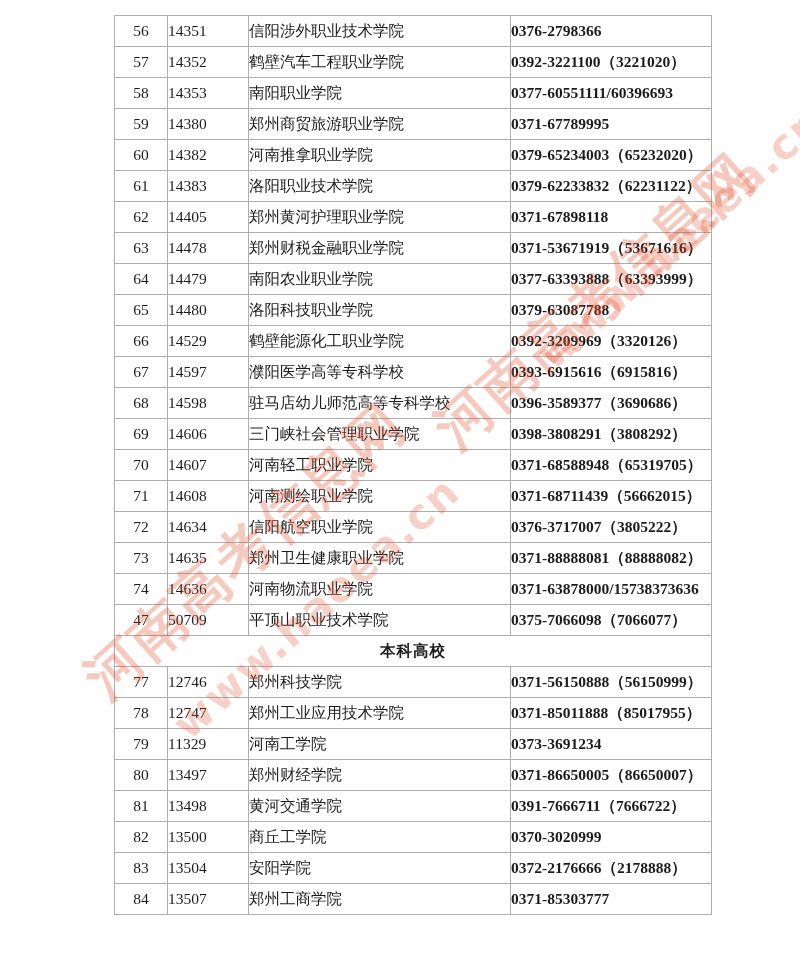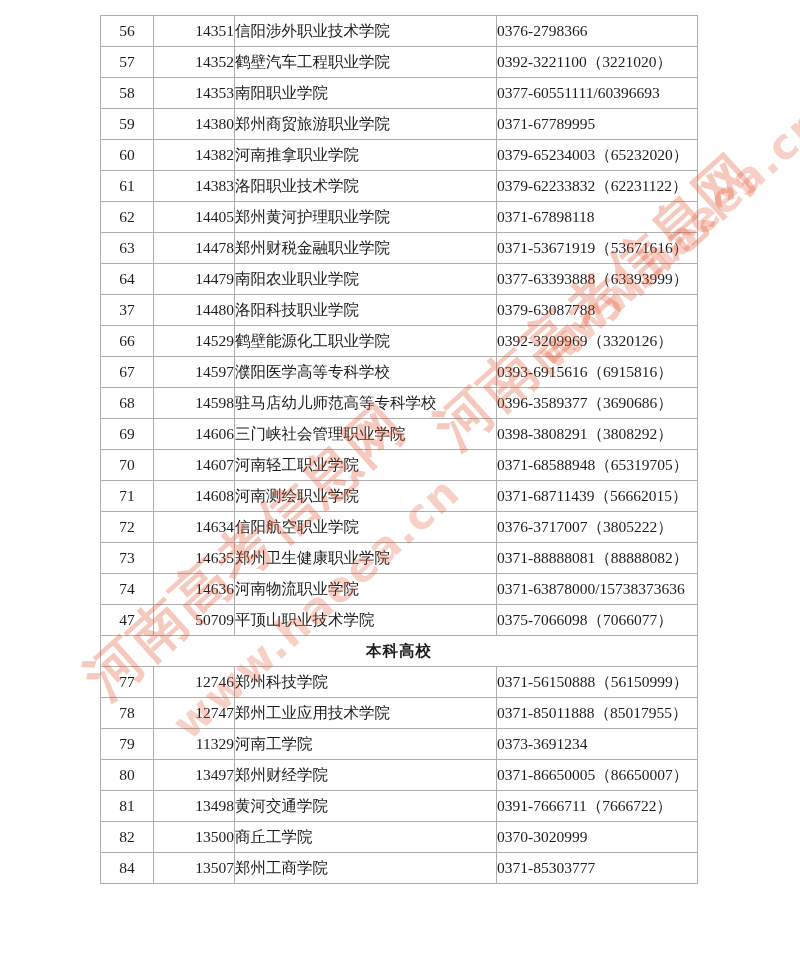--- a/index.html
+++ b/index.html
@@ -47,44 +47,44 @@
     opacity: 0.26;
   }
   #wm-a { left: 120px; top: 640px; }
   #wm-b { left: 196px; top: 700px; }
   #wm-c { left: 470px; top: 390px; }
   #wm-d { left: 560px; top: 330px; }
 
   
   #table-wrap {
     position: absolute;
-    left: 100px;
+    left: 114px;
     top: 15px;
     width: 595px;
     z-index: 1;
   }
   table#school-table {
     border-collapse: collapse;
     width: 595px;
     table-layout: fixed;
   }
   table#school-table td {
     border: 1px solid #aeaeae;
     height: 30px;
     padding: 0 0 0 0;
     font-size: 15.5px;
     color: #1c1c1c;
     line-height: 30px;
     vertical-align: middle;
     background: transparent;
   }
   td.col-idx   { width: 52px;  text-align: center; }
-  td.col-code  { width: 80px;  text-align: right; }
+  td.col-code  { width: 80px;  text-align: left; }
   td.col-name  { width: 261px; text-align: left; padding-left: 11px; }
-  td.col-phone { width: 200px; text-align: left; padding-left: 11px; }
+  td.col-phone { width: 200px; text-align: left; padding-left: 11px; font-weight: bold; }
 
   td.col-name  { font-family: "Liberation Serif", "DejaVu Serif", serif; }
   td.col-idx, td.col-code, td.col-phone {
     font-family: "Liberation Serif", "DejaVu Serif", serif;
   }
 
   tr.section-row td {
     text-align: center;
     font-family: Liberation Serif, serif;
     font-weight: bold;
@@ -149,21 +149,21 @@
           <td class="col-name">郑州财税金融职业学院</td>
           <td class="col-phone">0371-53671919（53671616）</td>
         </tr>
         <tr class="data-row">
           <td class="col-idx">64</td>
           <td class="col-code">14479</td>
           <td class="col-name">南阳农业职业学院</td>
           <td class="col-phone">0377-63393888（63393999）</td>
         </tr>
         <tr class="data-row">
-          <td class="col-idx">37</td>
+          <td class="col-idx">65</td>
           <td class="col-code">14480</td>
           <td class="col-name">洛阳科技职业学院</td>
           <td class="col-phone">0379-63087788</td>
         </tr>
         <tr class="data-row">
           <td class="col-idx">66</td>
           <td class="col-code">14529</td>
           <td class="col-name">鹤壁能源化工职业学院</td>
           <td class="col-phone">0392-3209969（3320126）</td>
         </tr>
@@ -252,20 +252,26 @@
           <td class="col-idx">81</td>
           <td class="col-code">13498</td>
           <td class="col-name">黄河交通学院</td>
           <td class="col-phone">0391-7666711（7666722）</td>
         </tr>
         <tr class="data-row">
           <td class="col-idx">82</td>
           <td class="col-code">13500</td>
           <td class="col-name">商丘工学院</td>
           <td class="col-phone">0370-3020999</td>
+        </tr>
+        <tr class="data-row">
+          <td class="col-idx">83</td>
+          <td class="col-code">13504</td>
+          <td class="col-name">安阳学院</td>
+          <td class="col-phone">0372-2176666（2178888）</td>
         </tr>
         <tr class="data-row">
           <td class="col-idx">84</td>
           <td class="col-code">13507</td>
           <td class="col-name">郑州工商学院</td>
           <td class="col-phone">0371-85303777</td>
         </tr>
       </tbody>
   </table>
 </div>

